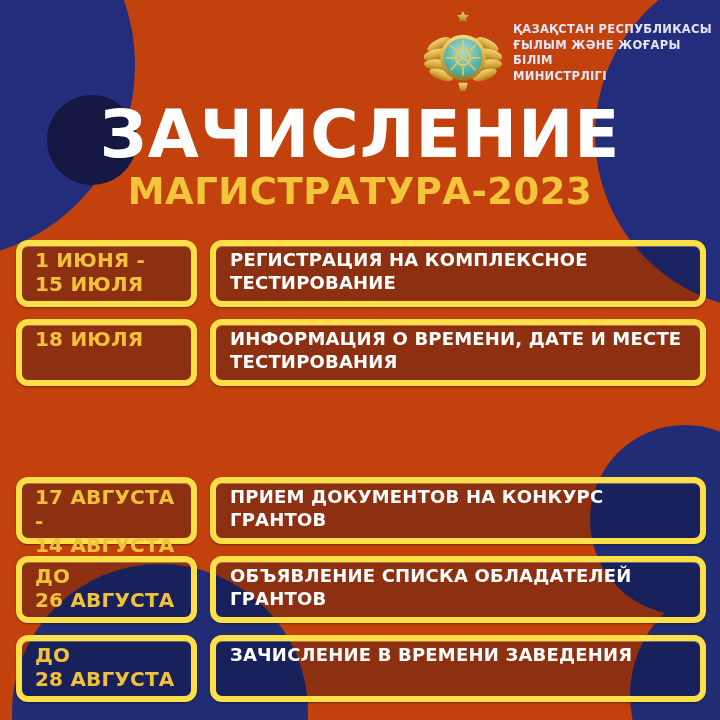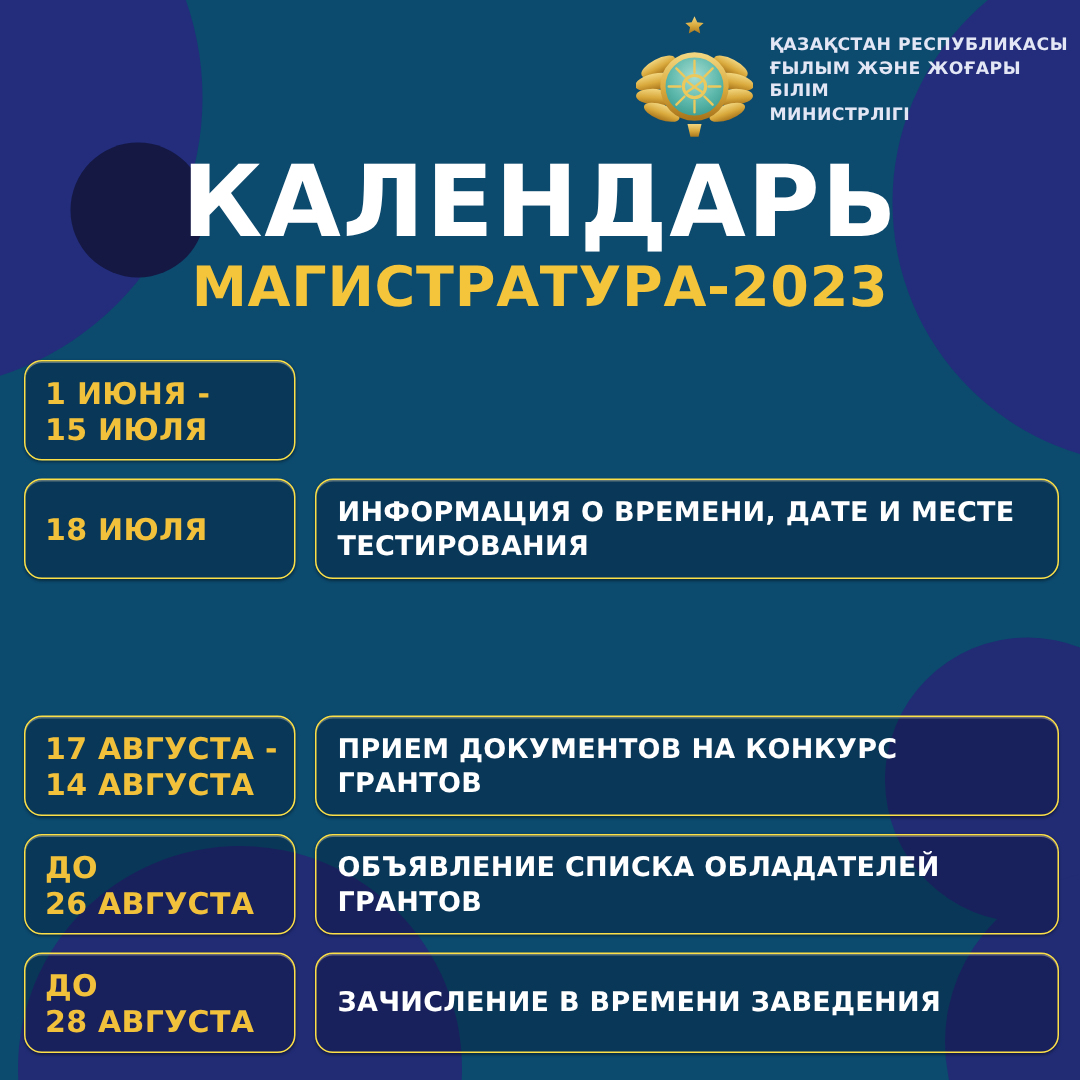--- a/index.html
+++ b/index.html
@@ -1,18 +1,18 @@
 <!DOCTYPE html>
 <html><head>
 <meta charset="utf-8">
 <style>
   html,body{margin:0;padding:0;background:#0e1130;}
   .poster{
     position:relative;width:720px;height:720px;overflow:hidden;
-    background:#0c4a6e;
+    background:#c2410c;
     font-family:"DejaVu Sans","Liberation Sans",sans-serif;
   }
   
   .decor{position:absolute;border-radius:50%;}
   .c-topleft{left:-255px;top:-130px;width:390px;height:390px;background:#232d7b;}
   .c-title-dark{left:47px;top:95px;width:90px;height:90px;background:#141843;}
   .c-topright{left:595px;top:-40px;width:350px;height:350px;background:#232d7b;}
   .c-rightmid{left:590px;top:425px;width:190px;height:190px;background:#212c74;}
   .c-bottomleft{left:12px;top:564px;width:296px;height:296px;background:#212c74;}
   .c-bottomright{left:630px;top:580px;width:230px;height:230px;background:#212c74;}
@@ -24,23 +24,23 @@
 
   
   .title-wrap{position:absolute;left:0;top:99px;width:720px;text-align:center;z-index:2;}
   .main-title{margin:0;color:#ffffff;font-size:66px;line-height:72px;font-weight:bold;letter-spacing:1px;}
   .subtitle{margin:1px 0 0 0;color:#f4c43b;font-size:37px;line-height:40px;font-weight:bold;letter-spacing:0.5px;}
 
   
   .schedule{position:absolute;left:16px;top:240px;width:690px;display:flex;flex-direction:column;gap:12px;z-index:2;}
   .srow{display:flex;gap:13px;height:67px;}
   .box{
-    box-sizing:border-box;border:1px solid #fde047;border-radius:12px;
+    box-sizing:border-box;border:6px solid #fde047;border-radius:12px;
     background:rgba(5,7,34,0.28);
-    display:flex;align-items:center;
+    display:flex;
     box-shadow:inset 0 1px 0 rgba(255,238,190,0.35), 0 1px 2px rgba(0,0,0,0.4);
   }
   .date-box{flex:0 0 181px;padding:2px 10px 2px 13px;}
   .date-box span{
     color:#f1c13c;font-size:20px;line-height:24px;font-weight:bold;
     white-space:pre-line;letter-spacing:0.2px;
   }
   .event-box{flex:1 1 auto;padding:2px 12px 2px 14px;}
   .event-box span{
     color:#ffffff;font-size:18px;line-height:23px;font-weight:bold;
@@ -109,30 +109,34 @@
       <path d="M44 93 h12 l-2.5 11 h-7 z" fill="url(#gold)"></path>
     </svg>
     <div class="ministry">
       <div>ҚАЗАҚСТАН РЕСПУБЛИКАСЫ</div>
       <div>ҒЫЛЫМ ЖӘНЕ ЖОҒАРЫ БІЛІМ</div>
       <div>МИНИСТРЛІГІ</div>
     </div>
   </div>
 
   <div class="title-wrap">
-    <h1 class="main-title">КАЛЕНДАРЬ</h1>
+    <h1 class="main-title">ЗАЧИСЛЕНИЕ</h1>
     <h2 class="subtitle">МАГИСТРАТУРА-2023</h2>
   </div>
 
   <div class="schedule">
 
     <div class="srow">
       <div class="box date-box">
         <span>1 ИЮНЯ -
 15 ИЮЛЯ</span>
+      </div>
+      <div class="box event-box">
+        <span>РЕГИСТРАЦИЯ НА КОМПЛЕКСНОЕ
+ТЕСТИРОВАНИЕ</span>
       </div>
     </div>
 
     <div class="srow">
       <div class="box date-box">
         <span>18 ИЮЛЯ</span>
       </div>
       <div class="box event-box">
         <span>ИНФОРМАЦИЯ О ВРЕМЕНИ, ДАТЕ И МЕСТЕ
 ТЕСТИРОВАНИЯ</span>

